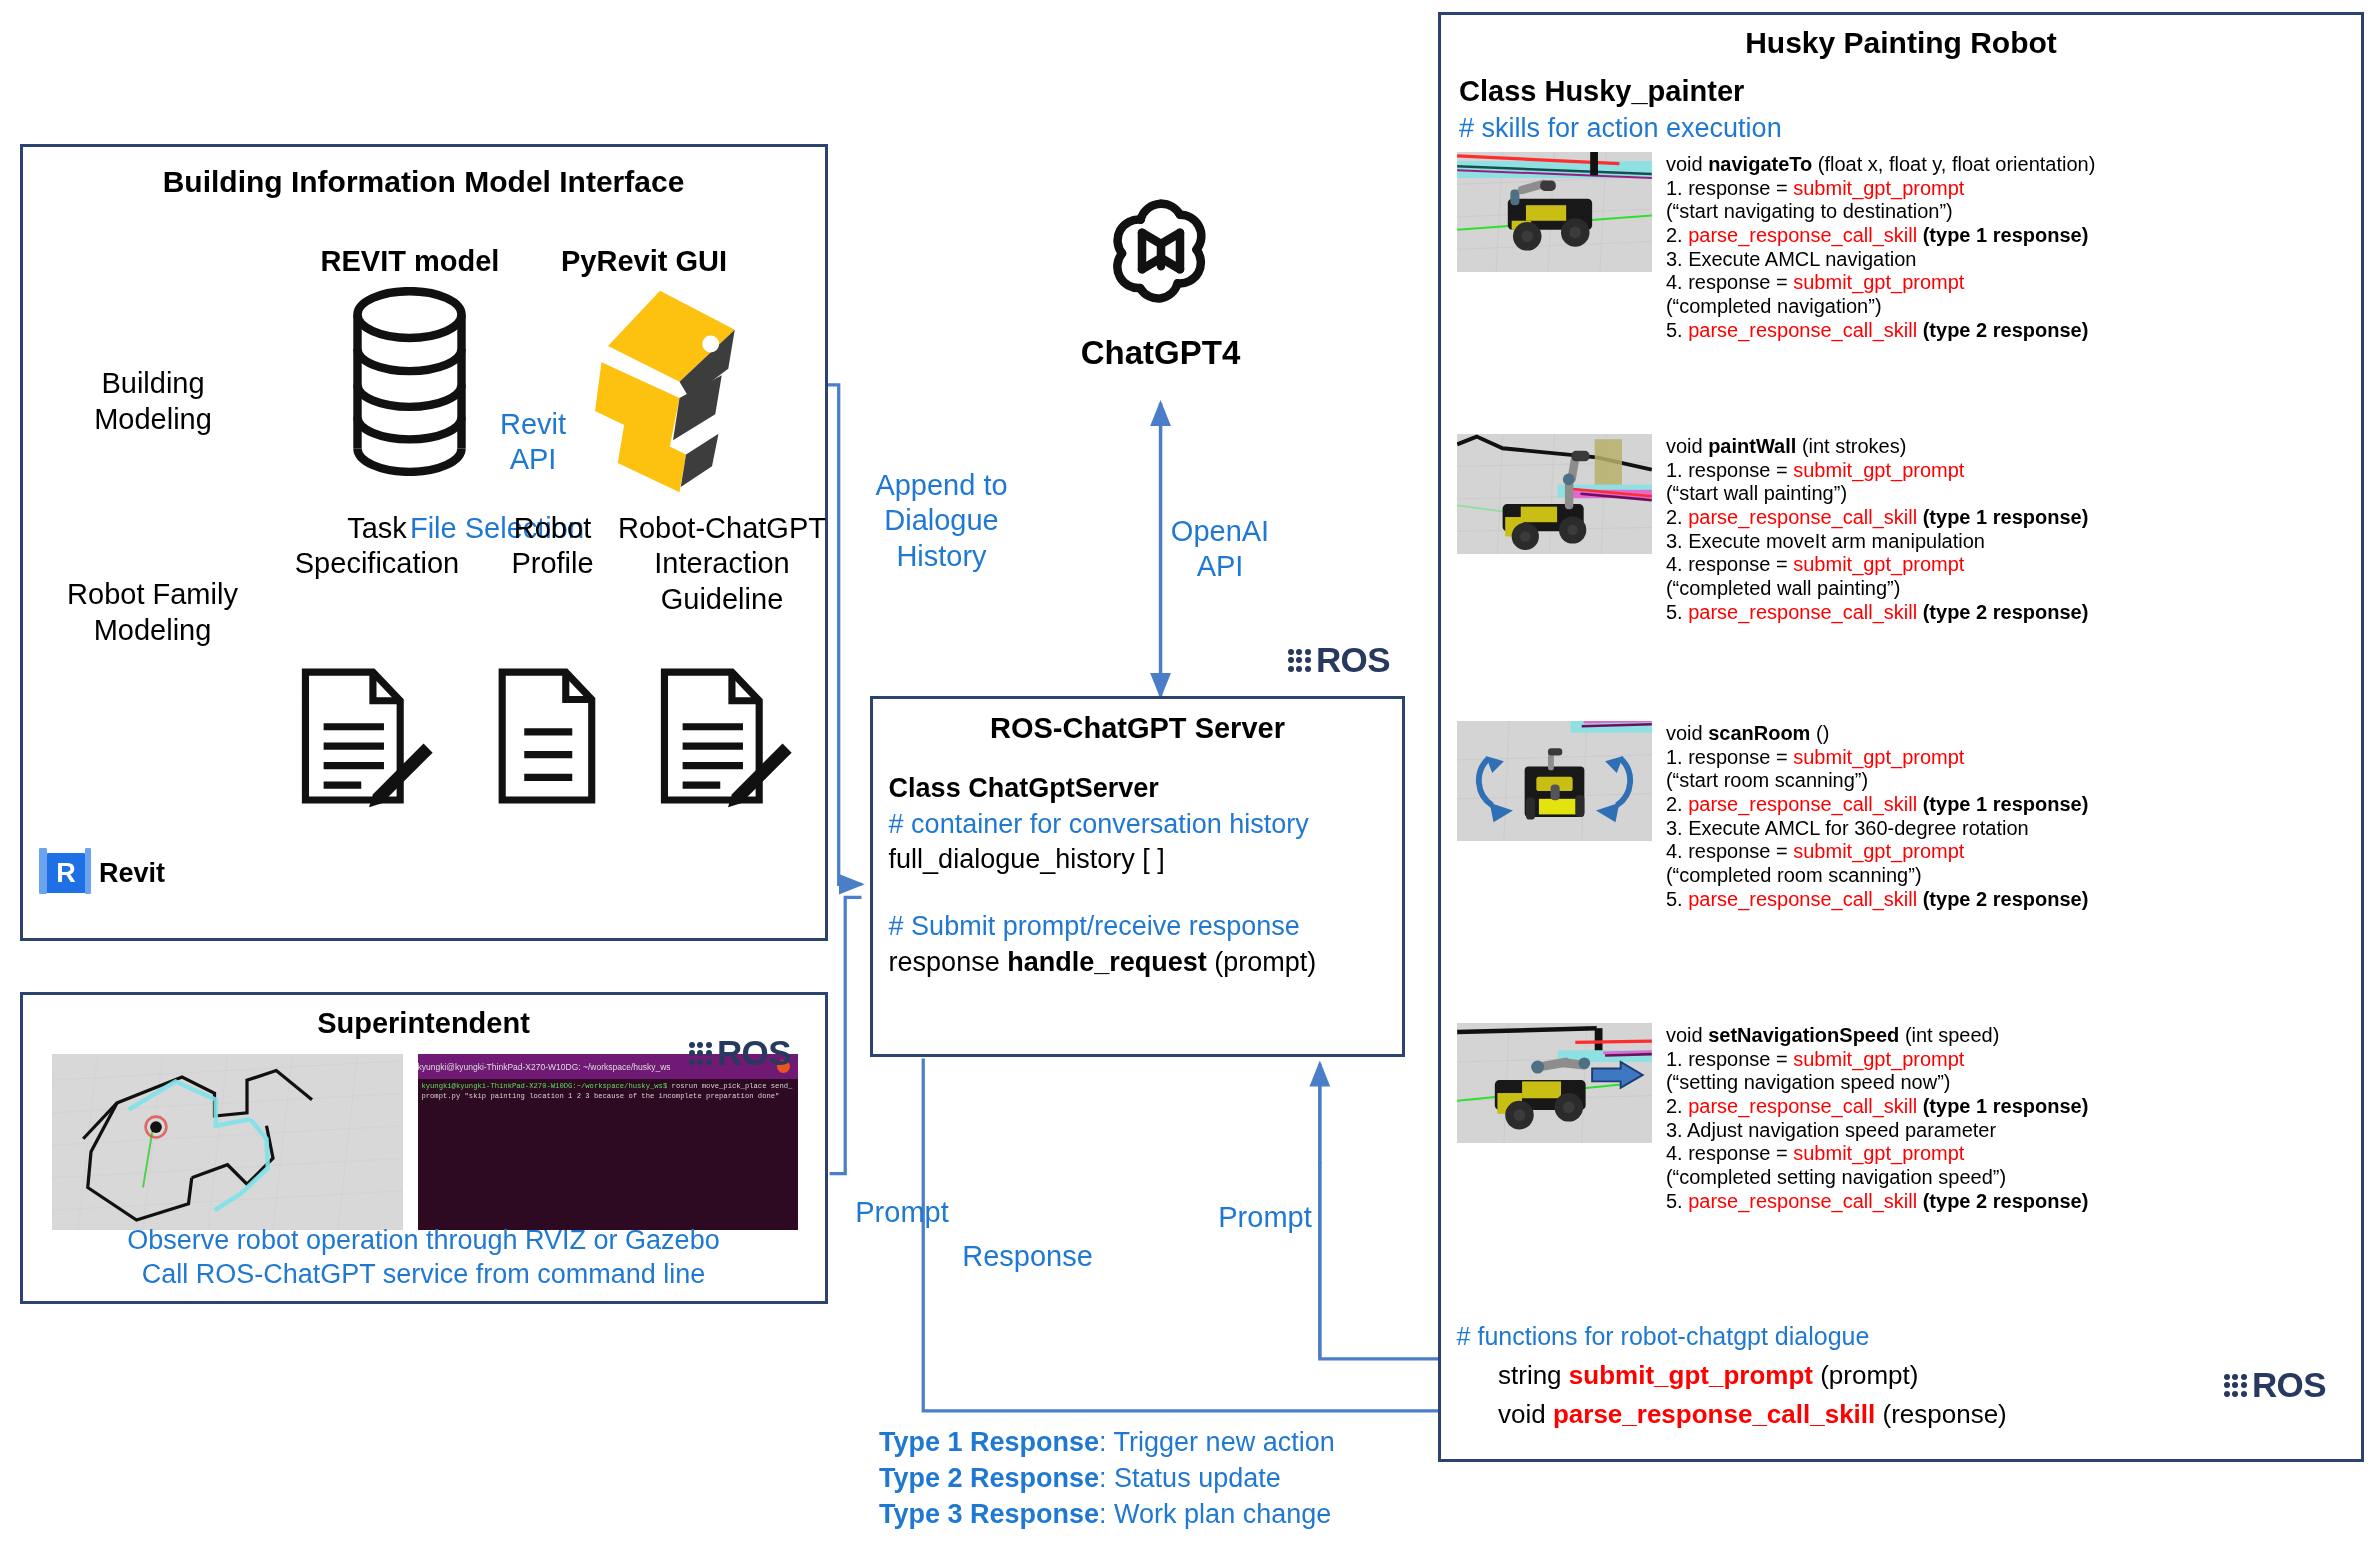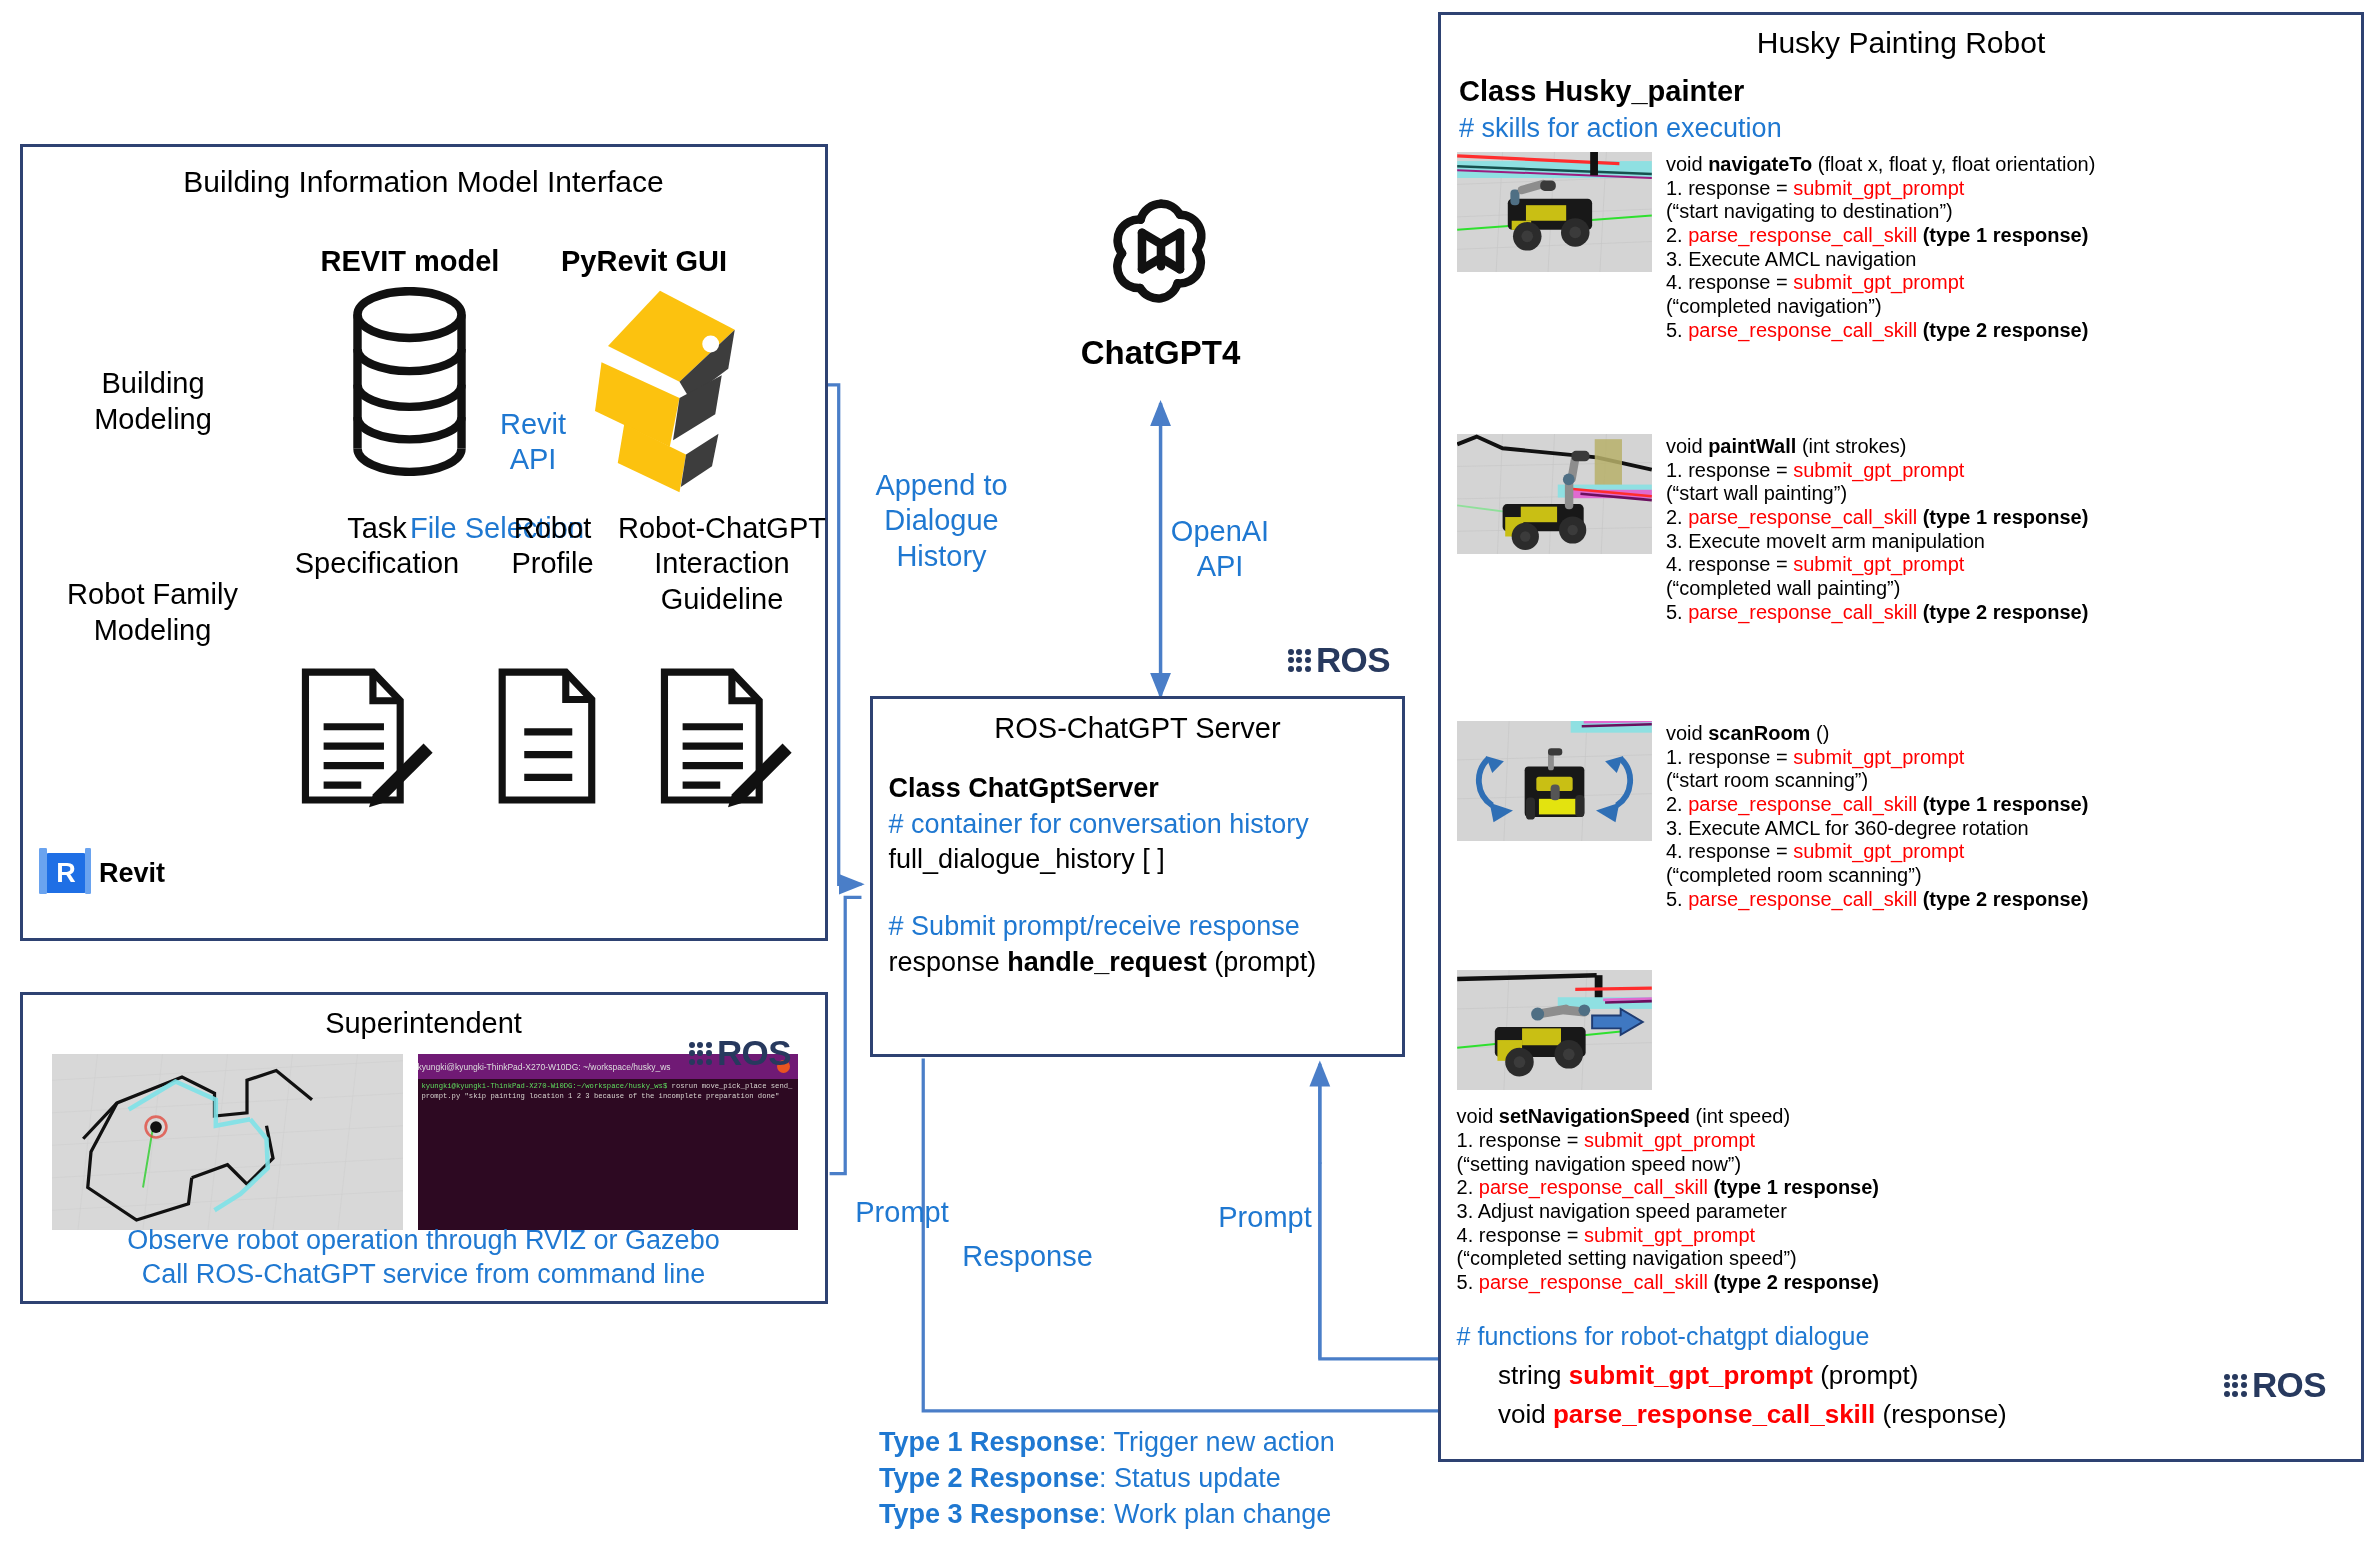--- a/index.html
+++ b/index.html
@@ -11,21 +11,21 @@
   }
   #root { position: relative; width: 2377px; height: 1556px; }
 
   .panel {
     position: absolute;
     border: 3.3px solid #2e4272;
     background: #ffffff;
   }
   .panel-title {
     text-align: center;
-    font-weight: normal;
+    font-weight: bold;
     color: #000;
   }
 
   
   #bim-panel { left: 19.5px; top: 144px; width: 808px; height: 797px; }
   #bim-title { position:absolute; left:0; top:18px; width:100%; font-size:30px; }
 
   .bim-label { position:absolute; color:#000; font-size:29px; line-height:1.25; text-align:center; }
   #lbl-building-modeling { left: 36px; top: 218px; width: 189px; }
   #lbl-robot-family      { left: 19.5px; top: 429px; width: 221px; }
@@ -493,21 +493,21 @@
         <div><span>1.</span> <span>response = </span><span class="red">submit_gpt_prompt</span></div>
         <div><span>(“start room scanning”)</span></div>
         <div><span>2.</span> <span class="red">parse_response_call_skill</span><b> (type 1 response)</b></div>
         <div><span>3.</span> <span>Execute AMCL for 360-degree rotation</span></div>
         <div><span>4.</span> <span>response = </span><span class="red">submit_gpt_prompt</span></div>
         <div><span>(“completed room scanning”)</span></div>
         <div><span>5.</span> <span class="red">parse_response_call_skill</span><b> (type 2 response)</b></div>
       </div>
     </div>
 
-    <div class="skill-row" style="top:955px;flex-direction:column;">
+    <div class="skill-row" style="top:1008px;">
       <div class="skill-img">
         <svg width="195" height="120" viewBox="0 0 300 185">
           <rect width="300" height="185" fill="#d4d4d4"></rect>
           <g stroke="#c6c6c6" stroke-width="1">
               <path d="M0,60 L300,52"></path>
               <path d="M0,120 L300,112"></path>
               <path d="M80,0 L72,185"></path>
               <path d="M200,0 L192,185"></path>
             </g>
           <path d="M0,14 L215,8" stroke="#111" stroke-width="7" fill="none"></path>

